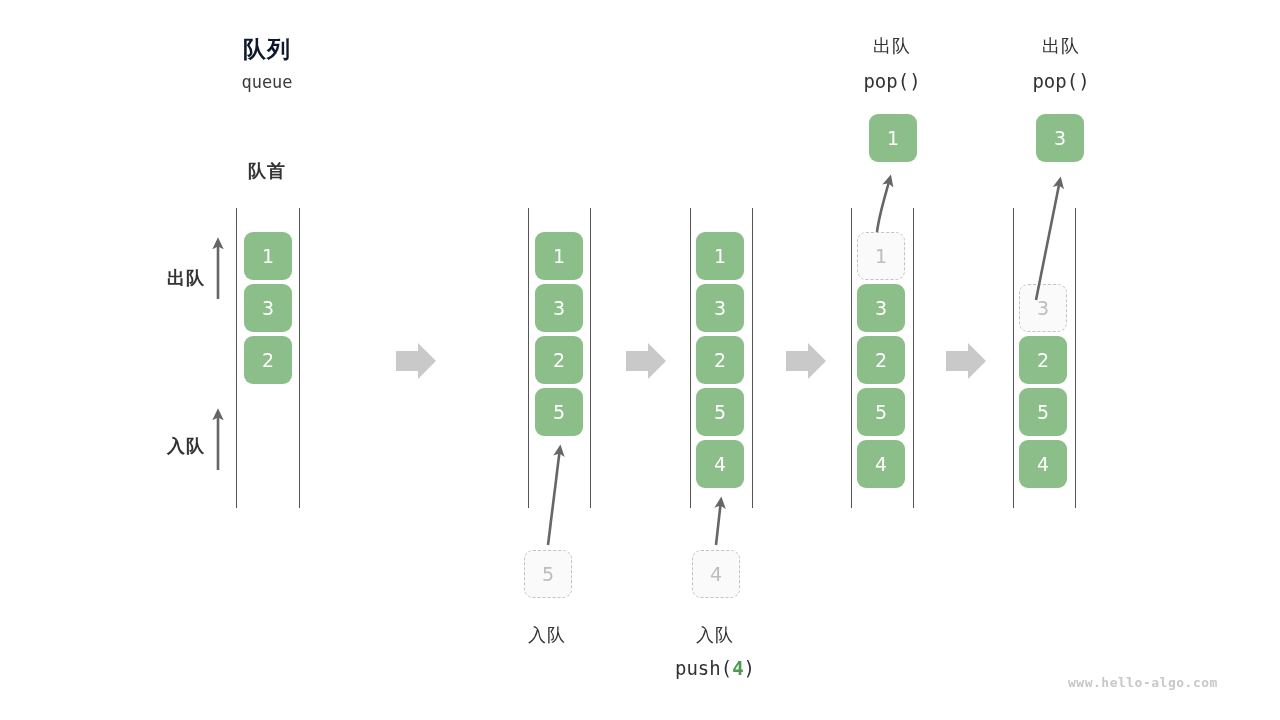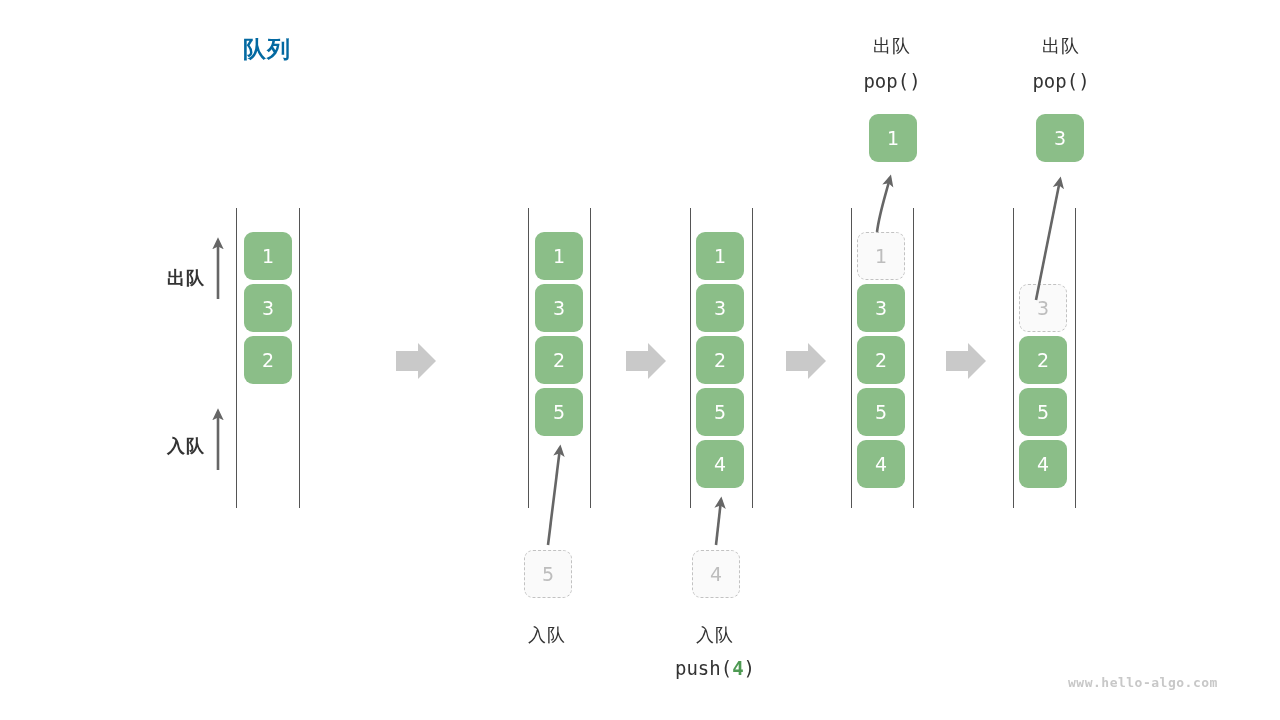--- a/index.html
+++ b/index.html
@@ -20,21 +20,21 @@
     left: 0; top: 0;
     width: 1280px;
     height: 720px;
   }
   .abs { position: absolute; }
 
   
   .title-cn {
     font-size: 23px;
     font-weight: bold;
-    color: #0369a1;
+    color: #0f172a;
     letter-spacing: 1px;
     text-align: center;
     white-space: nowrap;
   }
   .title-en {
     font-family: "DejaVu Sans Mono", "Liberation Mono", monospace;
     font-size: 17px;
     color: #3B3B3B;
     text-align: center;
     white-space: nowrap;
@@ -107,20 +107,22 @@
     height: 720px;
     pointer-events: none;
   }
 </style>
 </head>
 <body>
 
 <div id="stage">
 
   <div class="abs title-cn" style="left:167px; top:34px; width:200px;">队列</div>
+  <div class="abs title-en" style="left:167px; top:72px; width:200px;">queue</div>
+  <div class="abs lbl-bold" style="left:167px; top:159px; width:200px;">队首</div>
 
   <div class="abs lbl-bold" style="left:143px; top:266px; width:62px; text-align:right;">出队</div>
   <div class="abs lbl-bold" style="left:143px; top:434px; width:62px; text-align:right;">入队</div>
 
   <div class="rail" style="left:236px; top:208px; height:300px;"></div>
   <div class="rail" style="left:299px; top:208px; height:300px;"></div>
 
   <div class="cell" style="left:244px; top:232px;">1</div>
   <div class="cell" style="left:244px; top:284px;">3</div>
   <div class="cell" style="left:244px; top:336px;">2</div>

